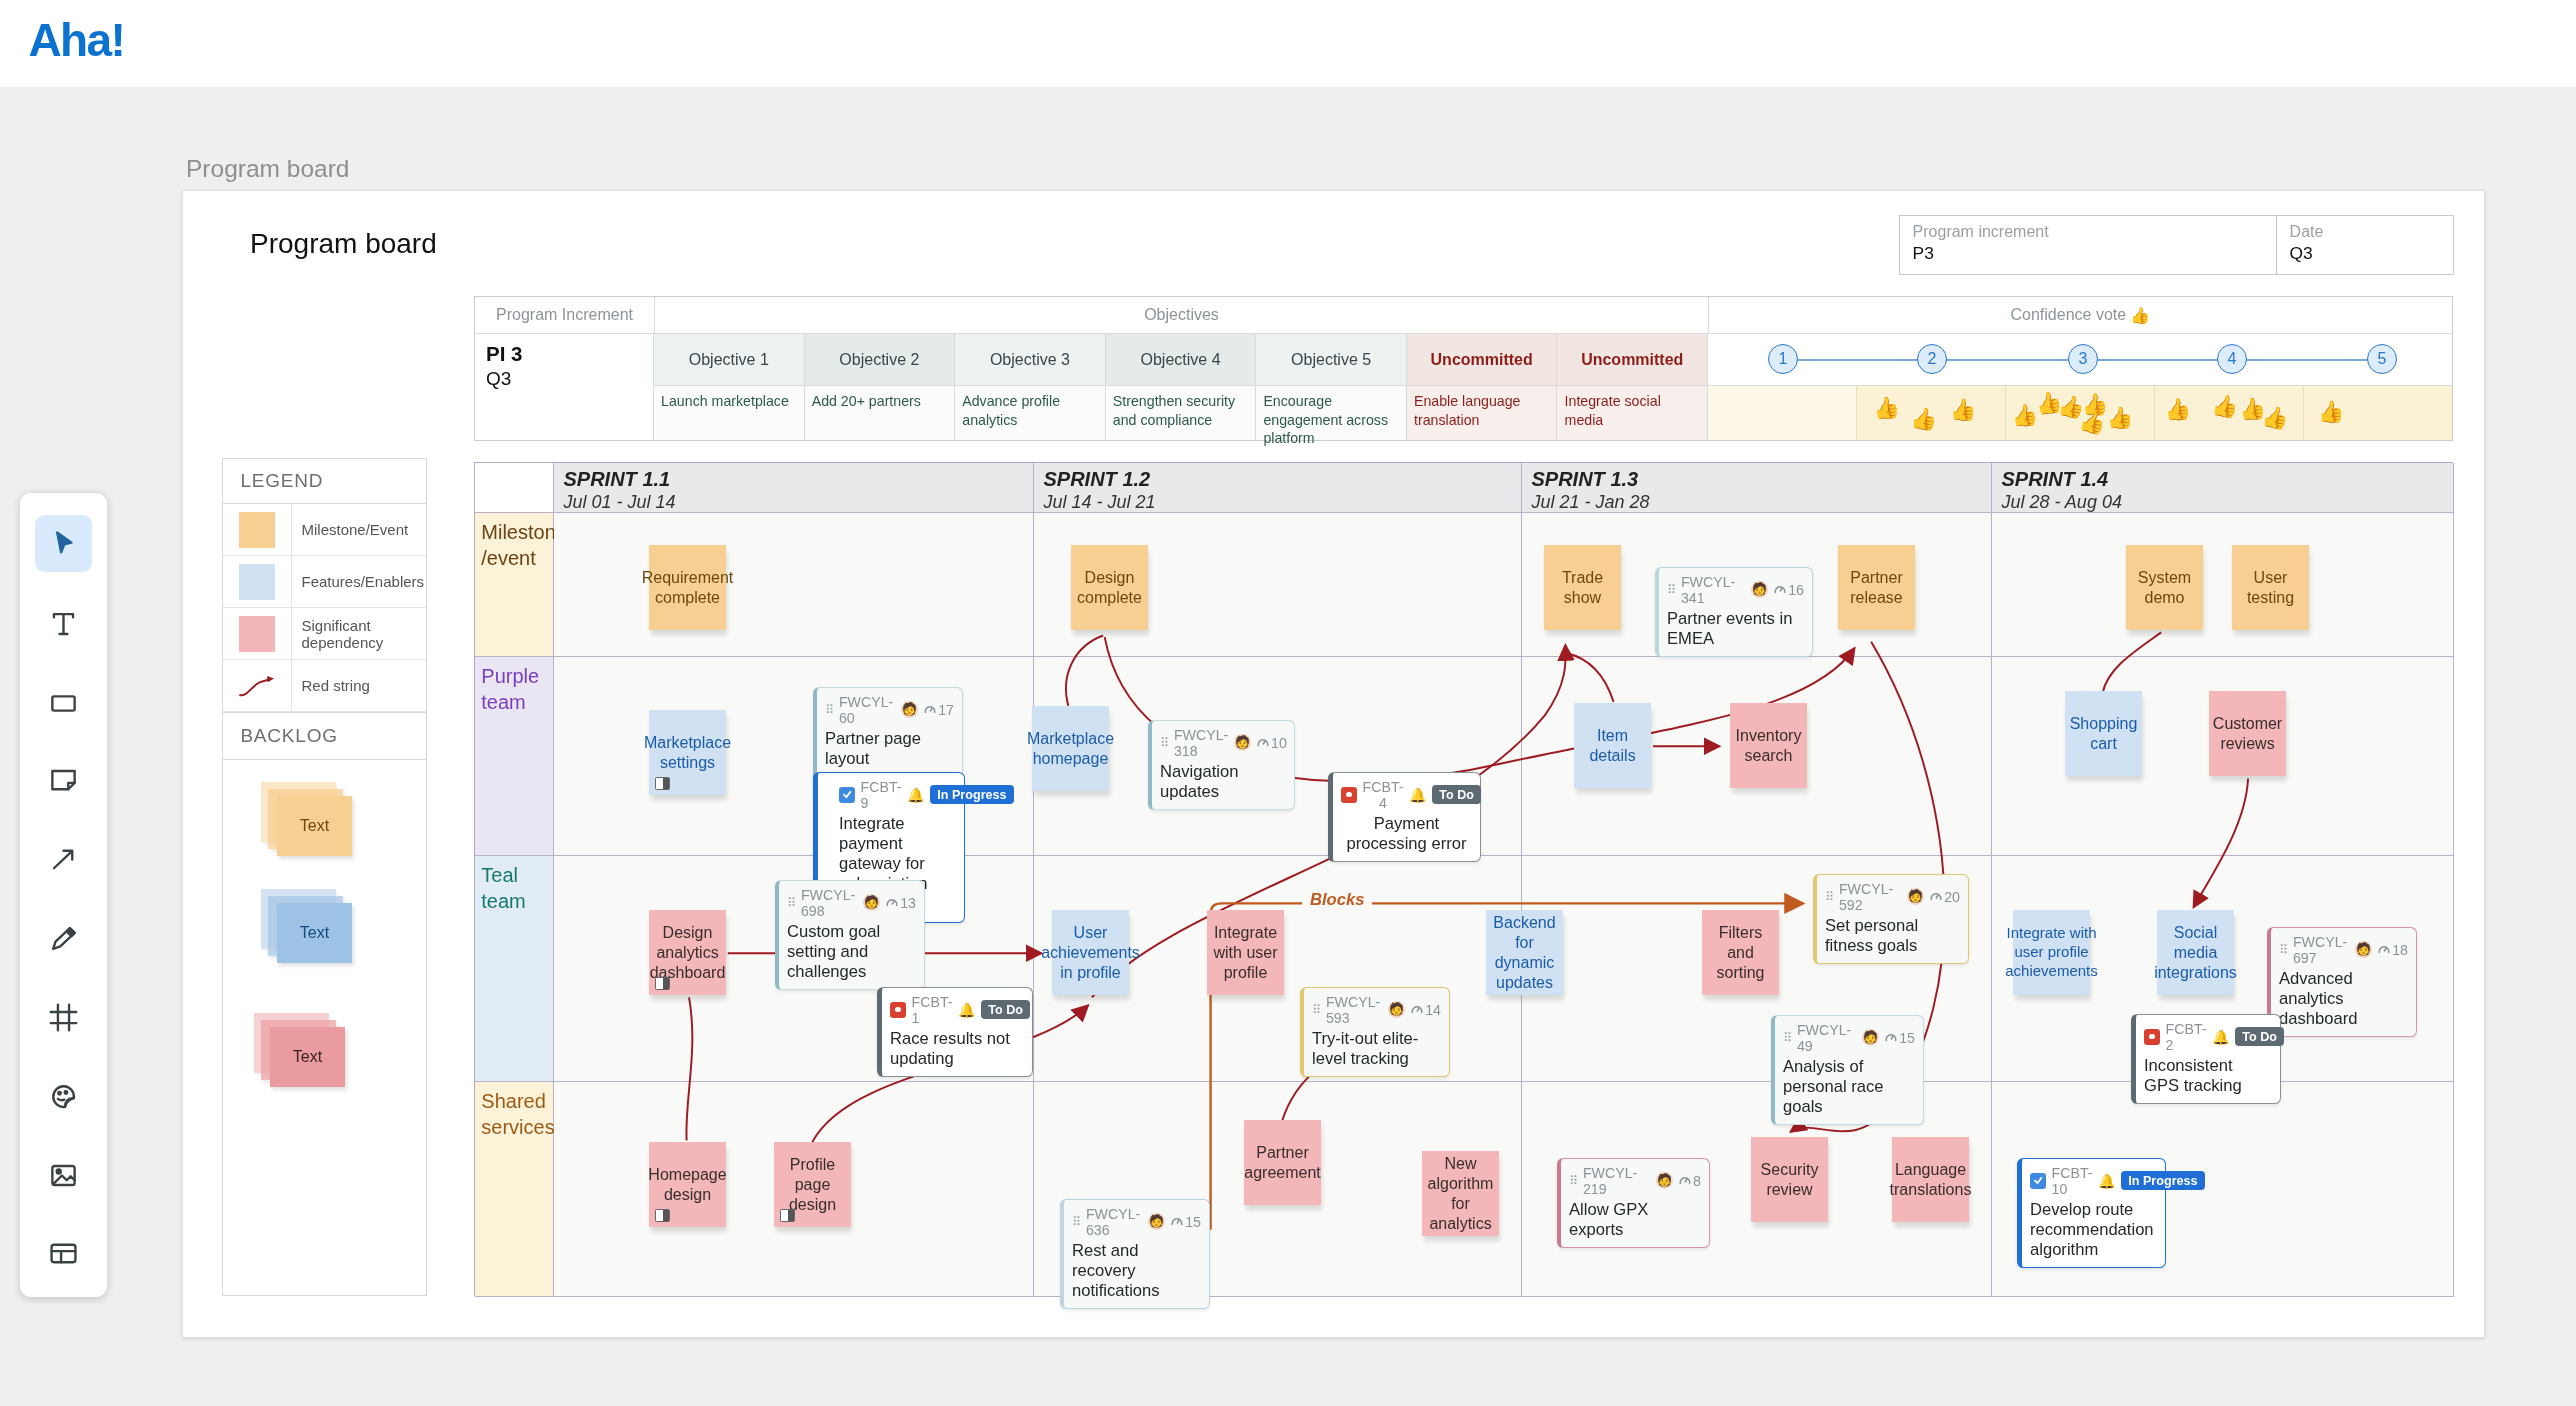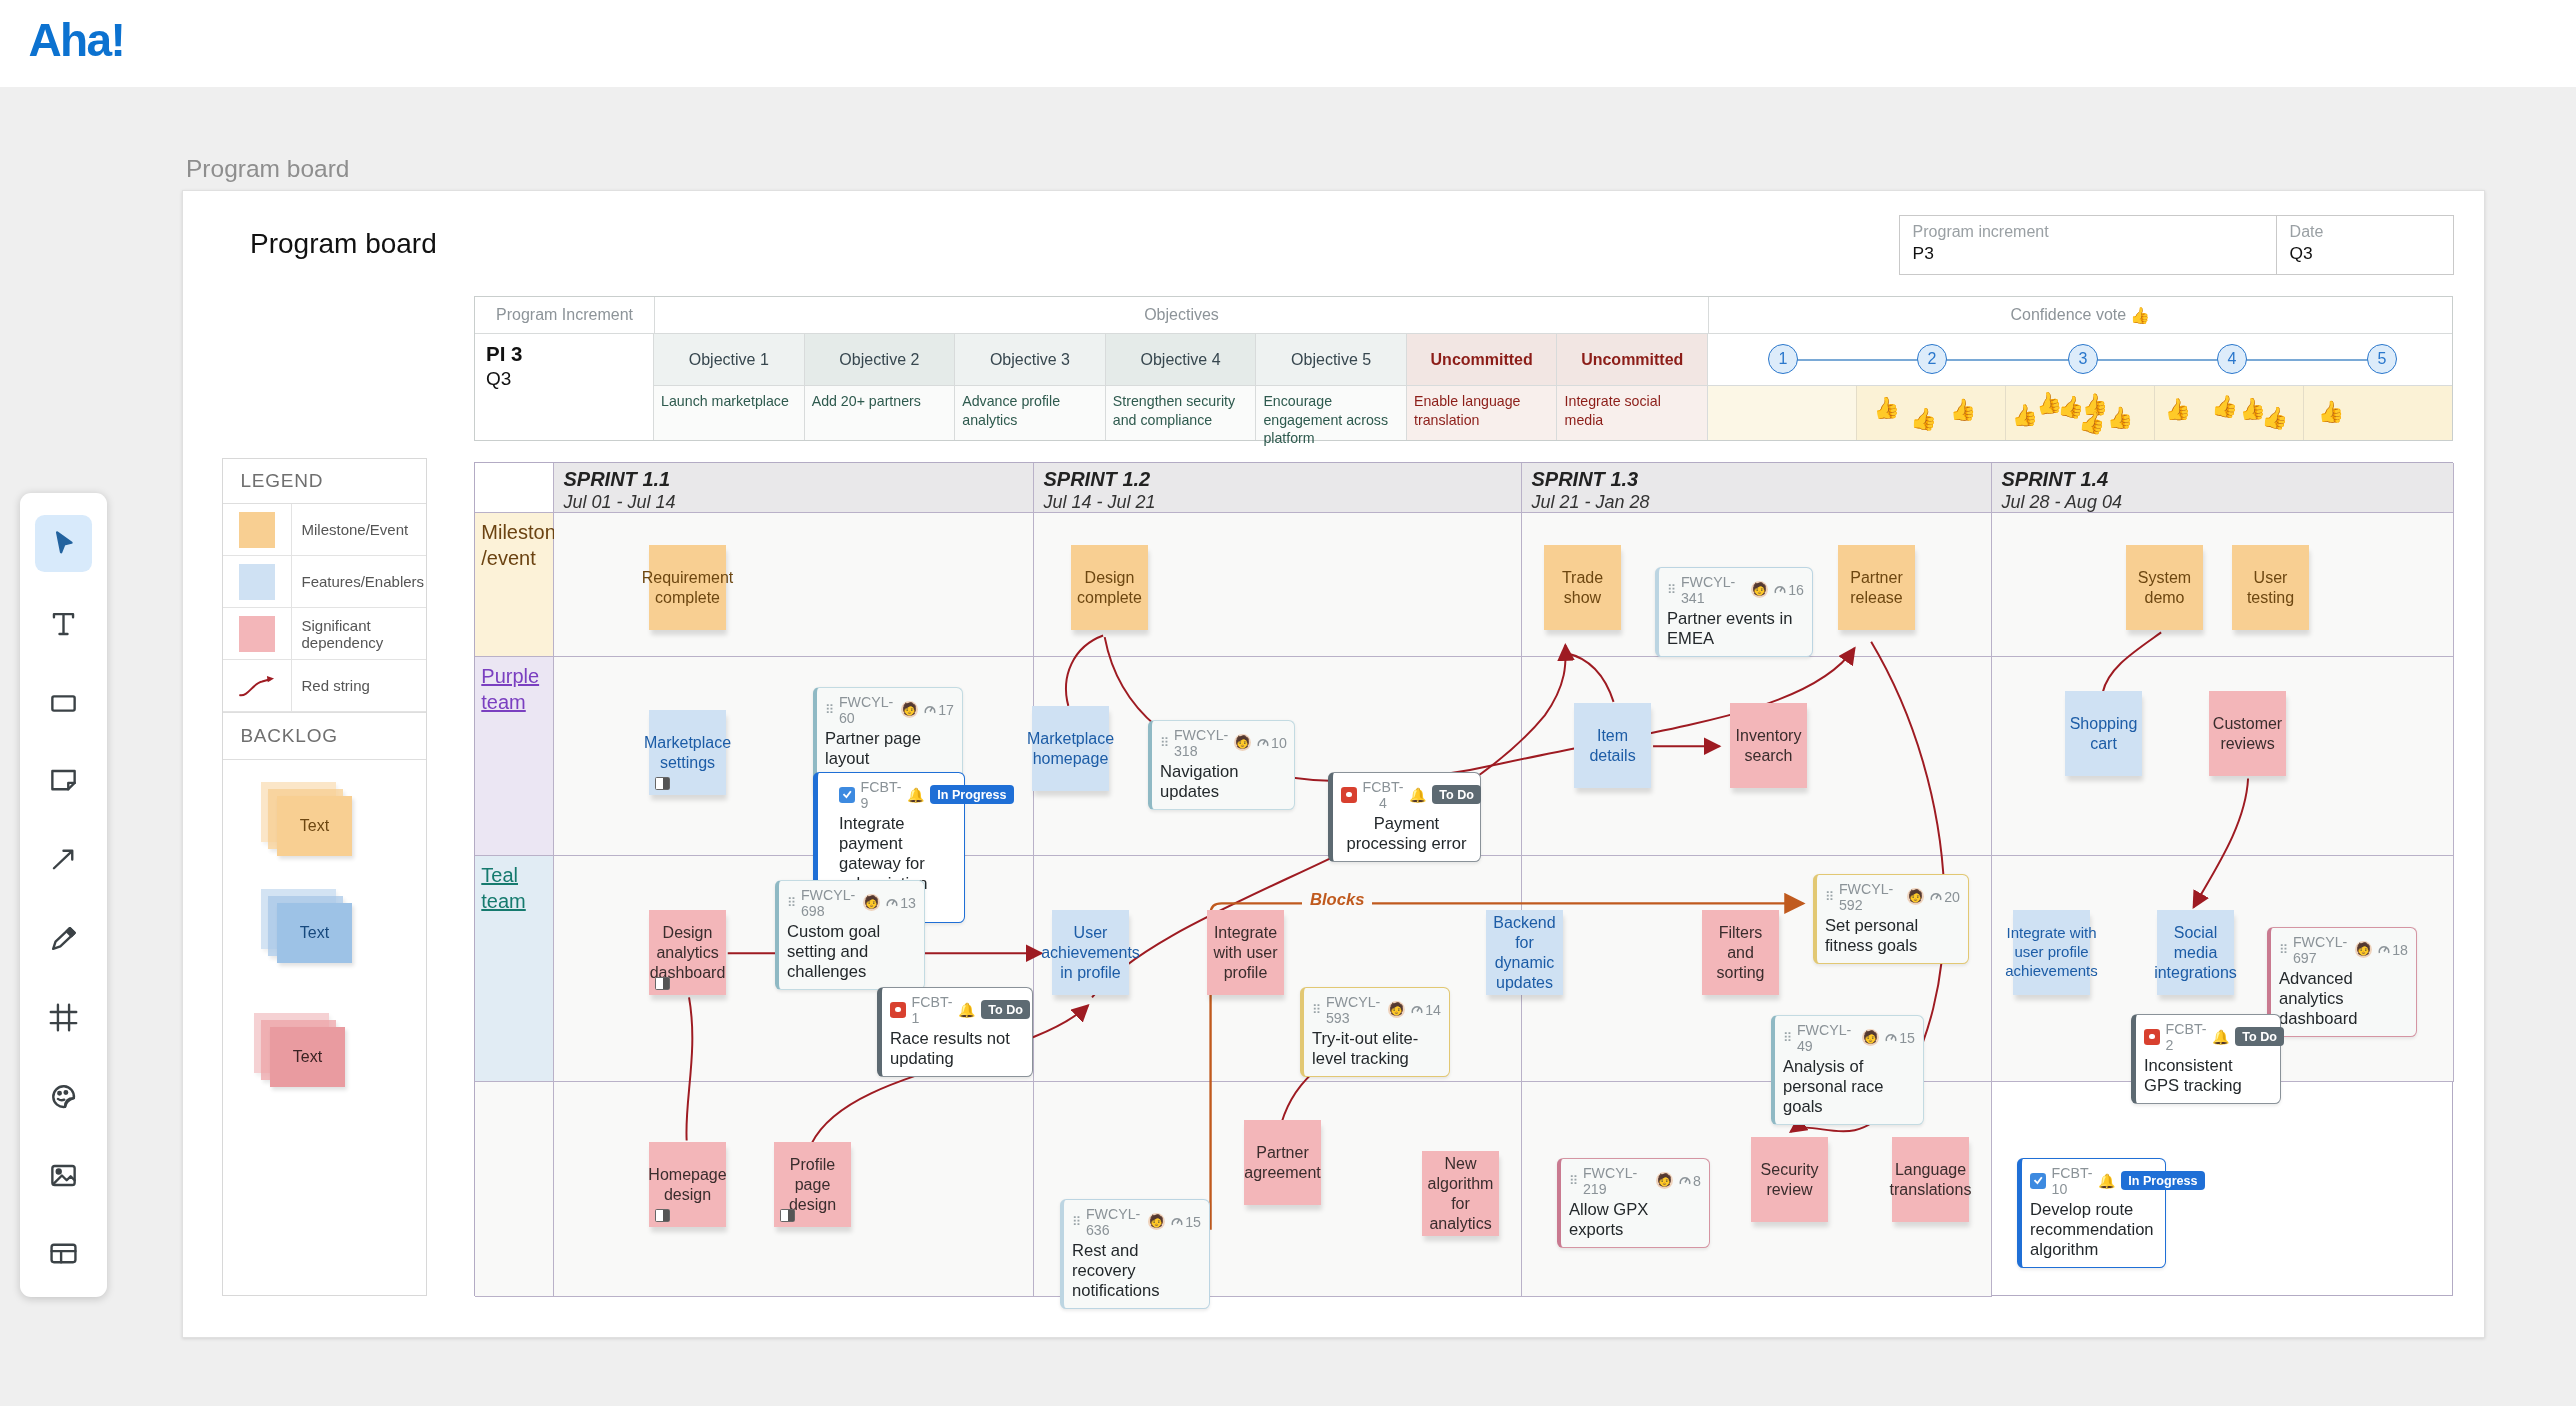--- a/index.html
+++ b/index.html
@@ -71,21 +71,21 @@
   .cell.hdr{background:#e9e8ea;padding:4.7px 9.5px;font-style:italic;}
   .cell.hdr .sn{font-size:20px;font-weight:bold;color:#222;}
   .cell.hdr .sd{font-size:18px;color:#333;margin-top:1.6px;}
   .cell.corner{background:#fff;}
   .cell.body{background:#f9f9f8;}
   .rowlab{padding:6.3px 6.3px;font-size:20px;line-height:1.3;}
   .rowlab.milestone{background:#fcf2d8;color:#6b4312;}
   .rowlab.purple{background:#ebe6f3;}
   .rowlab.teal{background:#e1ecf4;}
   .rowlab.shared{background:#fcf2d8;}
-  .rowlab a{text-decoration:underline;cursor:pointer;}
+  .rowlab a{cursor:pointer;}
   .rowlab.purple a{color:#7a3fc0;}
   .rowlab.teal a{color:#157a6e;}
   .rowlab.shared a{color:#9c5a16;}
   
   .wires{position:absolute;left:0;top:0;z-index:3;pointer-events:none;}
   .blocks-label{position:absolute;left:1302px;top:890px;z-index:5;background:#f9f9f8;padding:0 8px;font-size:16.6px;font-style:italic;font-weight:bold;color:#c05a1e;}
   
   .sticky{position:absolute;width:77px;height:85px;z-index:4;display:flex;align-items:center;justify-content:center;text-align:center;font-size:16px;line-height:1.25;padding:4.7px;box-sizing:border-box;box-shadow:2.4px 5.5px 4.7px rgba(0,0,0,.13);cursor:pointer;}
   .sticky.orange{background:#f8cf92;color:#6d4711;}
   .sticky.blue{background:#cfe1f3;color:#1c5ca6;}
@@ -356,20 +356,21 @@
     <div class="cell body"></div>
     <div class="cell body"></div>
     <div class="cell body"></div>
 
     <div class="cell rowlab teal"><a>Teal team</a></div>
     <div class="cell body"></div>
     <div class="cell body"></div>
     <div class="cell body"></div>
     <div class="cell body"></div>
 
+    <div class="cell rowlab shared"><a>Shared services</a></div>
     <div class="cell body"></div>
     <div class="cell body"></div>
     <div class="cell body"></div>
     <div class="cell body"></div>
   </div>
 
   <svg class="wires" width="2576" height="1407" viewBox="0 0 3260 1780">
     <defs>
       <marker id="ar" markerWidth="10" markerHeight="10" refX="8" refY="4.5" orient="auto">
           <path d="M0,0 L9,4.5 L0,9 Z" fill="#9e1b22"></path>

